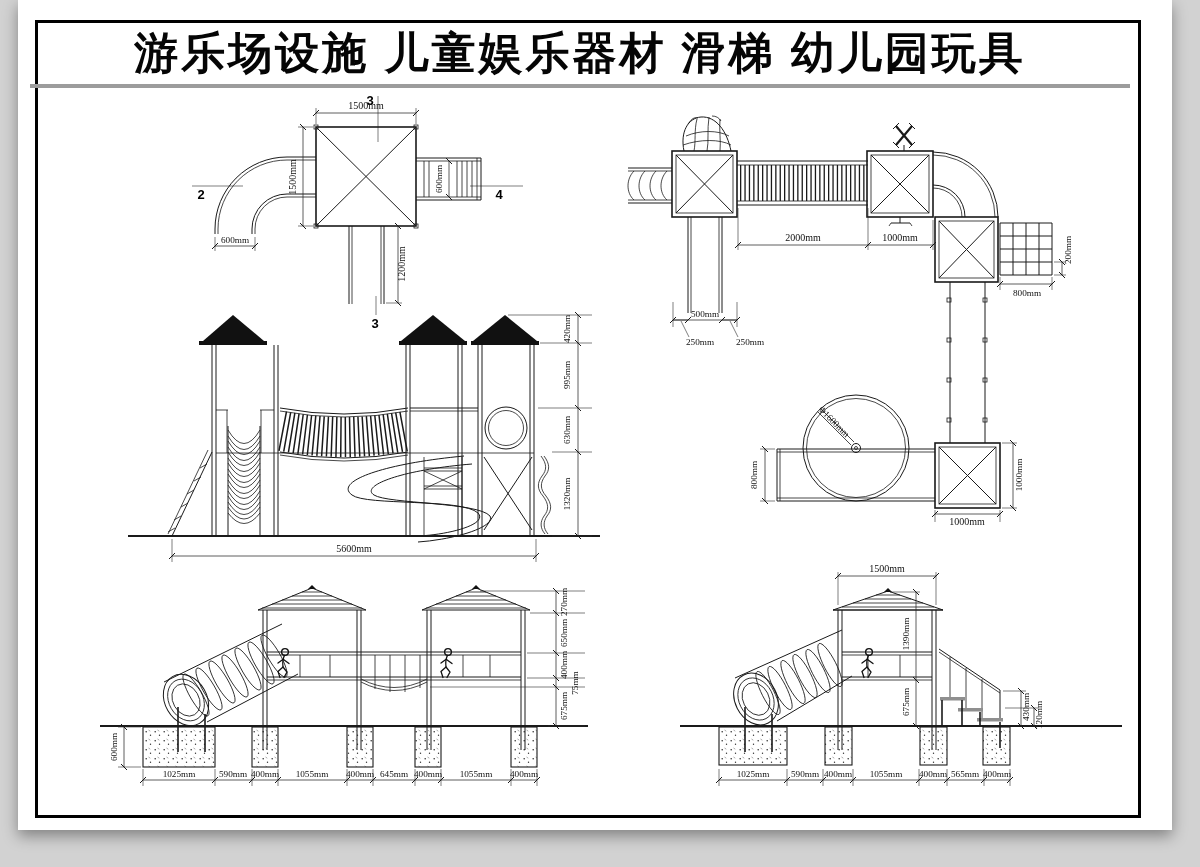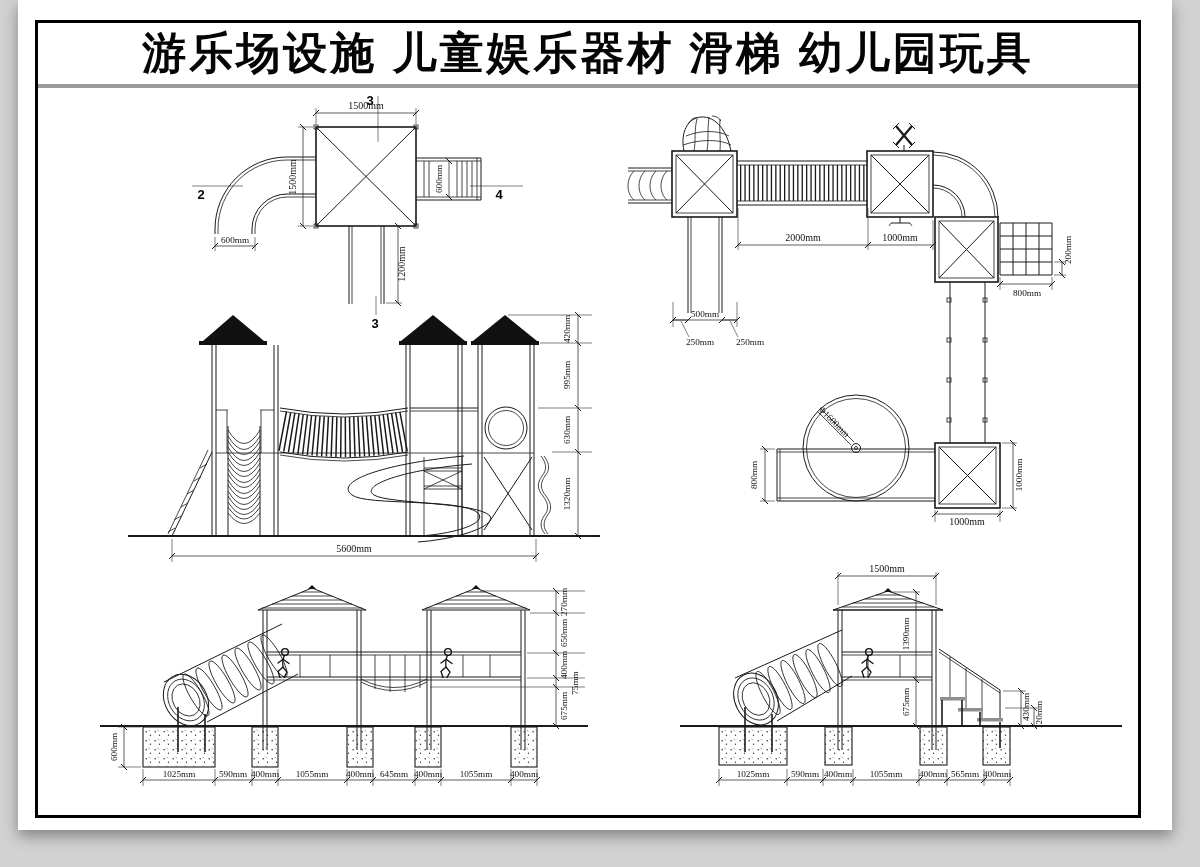--- a/index.html
+++ b/index.html
@@ -9,21 +9,21 @@
   }
   .page{
     position:absolute;left:18px;top:0;width:1154px;height:830px;
     background:#ffffff;box-shadow:0 6px 14px rgba(0,0,0,.38);
   }
   .sheet{
     position:absolute;left:35px;top:20px;width:1106px;height:798px;
     border:3px solid #000;box-sizing:border-box;background:#fff;
   }
   .titlebar{
-    position:absolute;left:38px;top:23px;width:1100px;height:65px;
+    position:absolute;left:30px;top:23px;width:1100px;height:65px;
     border-bottom:4px solid #9c9c9c;box-sizing:border-box;
     display:flex;align-items:center;justify-content:center;
   }
   .titlebar h1{
     margin:0;font-size:44px;font-weight:900;letter-spacing:3px;color:#050505;
     font-family:"Liberation Sans",sans-serif;white-space:nowrap;
   }
   svg.draw{position:absolute;left:0;top:0;}
   .ln{stroke:#1a1a1a;stroke-width:1;fill:none}
   .lnt{stroke:#1a1a1a;stroke-width:.8;fill:none}

